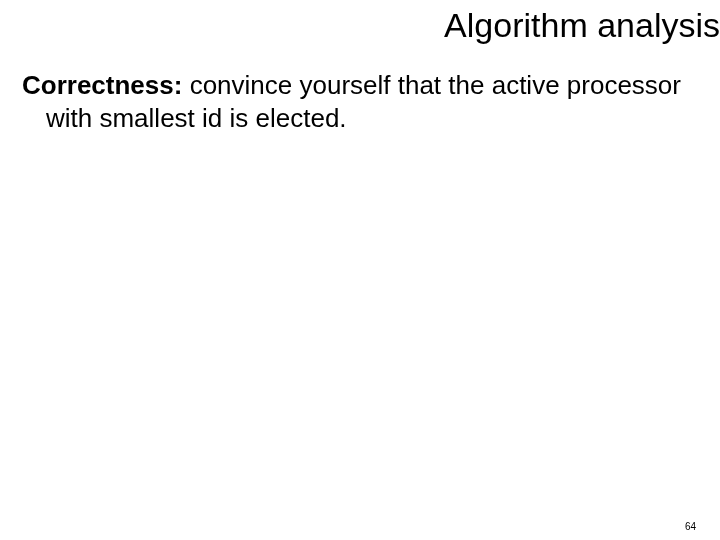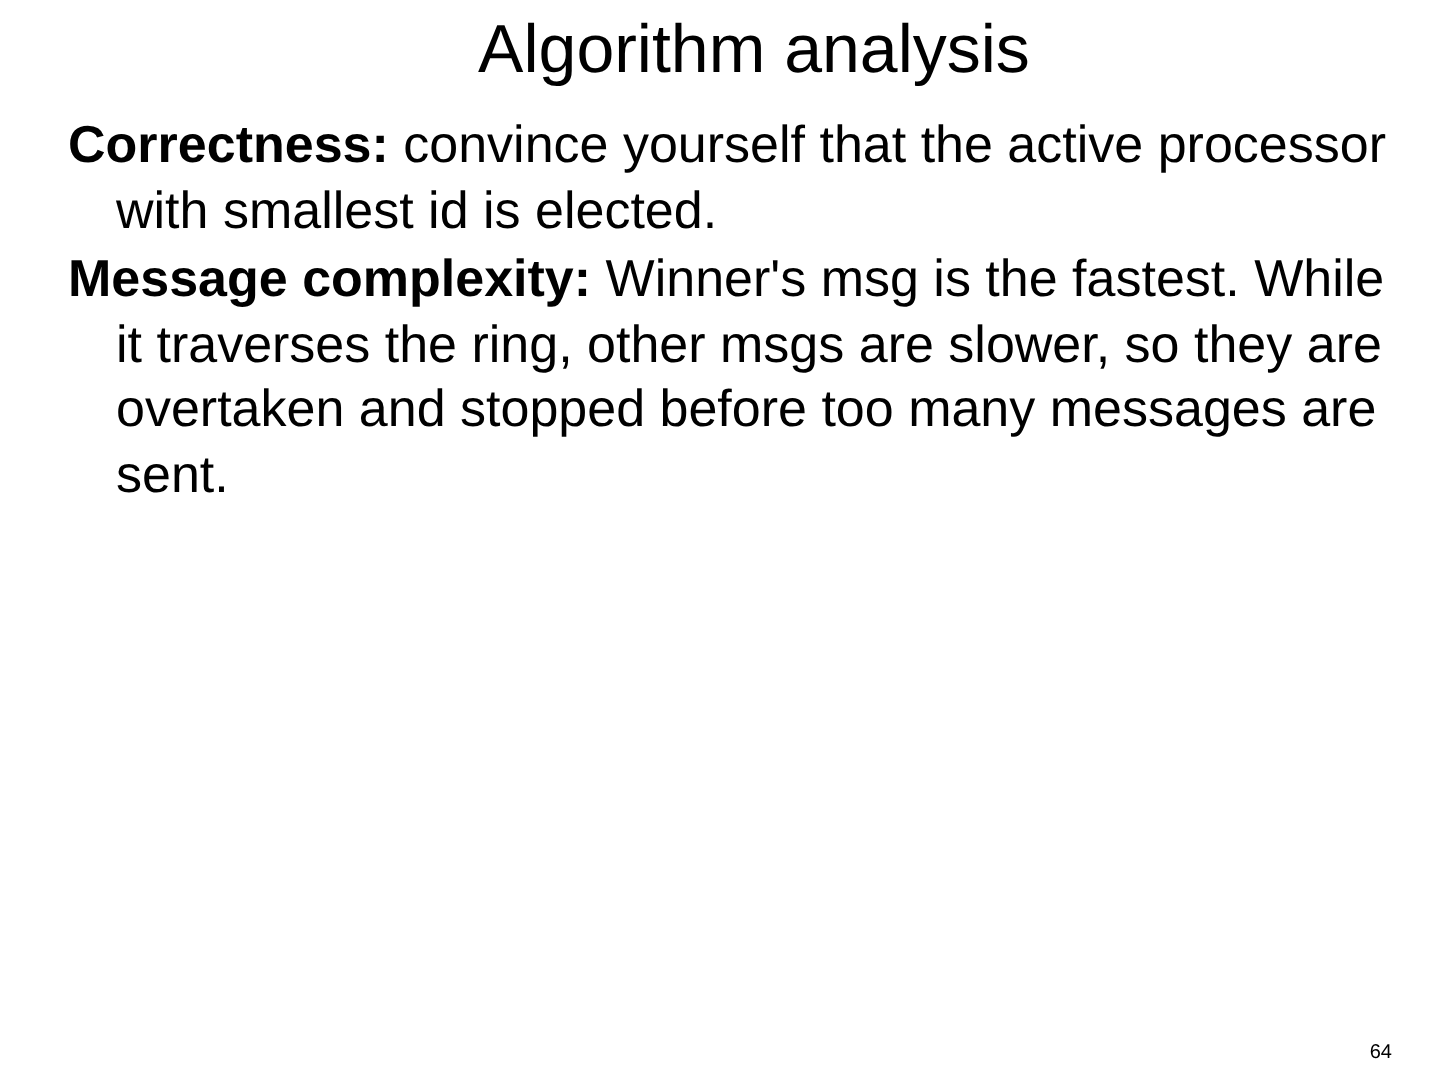--- a/index.html
+++ b/index.html
@@ -13,34 +13,34 @@
     position: relative;
     overflow: hidden;
   }
   .slide {
     width: 720px;
     height: 540px;
     position: relative;
     box-sizing: border-box;
   }
   .title {
-    text-align: center;
+    text-align: right;
     font-size: 34px;
     font-weight: normal;
     margin-top: 6px;
-    margin-bottom: 11px;
+    margin-bottom: 24px;
     padding-left: 34px;
   }
   .body {
     font-size: 26px;
     line-height: 1.25;
     padding: 0 22px 0 22px;
   }
   .para {
-    margin: 0 0 2px 12px;
+    margin: 0 0 2px 0;
     text-indent: -24px;
     padding-left: 24px;
   }
   .bold {
     font-weight: bold;
   }
   .pagenum {
     position: absolute;
     bottom: 14px;
     right: 24px;
@@ -53,20 +53,17 @@
 <body>
 
 <div class="slide">
 
   <div class="title">Algorithm analysis</div>
 
   <div class="body">
     <p class="para">
       <span class="bold">Correctness: </span><span> convince yourself that the active processor with smallest id is elected.</span>
     </p>
-    <p class="para">
-      <span class="bold">Message complexity:</span><span> Winner's msg is the fastest.  While it traverses the ring, other msgs are slower, so they are overtaken and stopped before too many messages are sent.</span>
-    </p>
   </div>
 
   <div class="pagenum">64</div>
 
 </div>
 
 </body></html>

